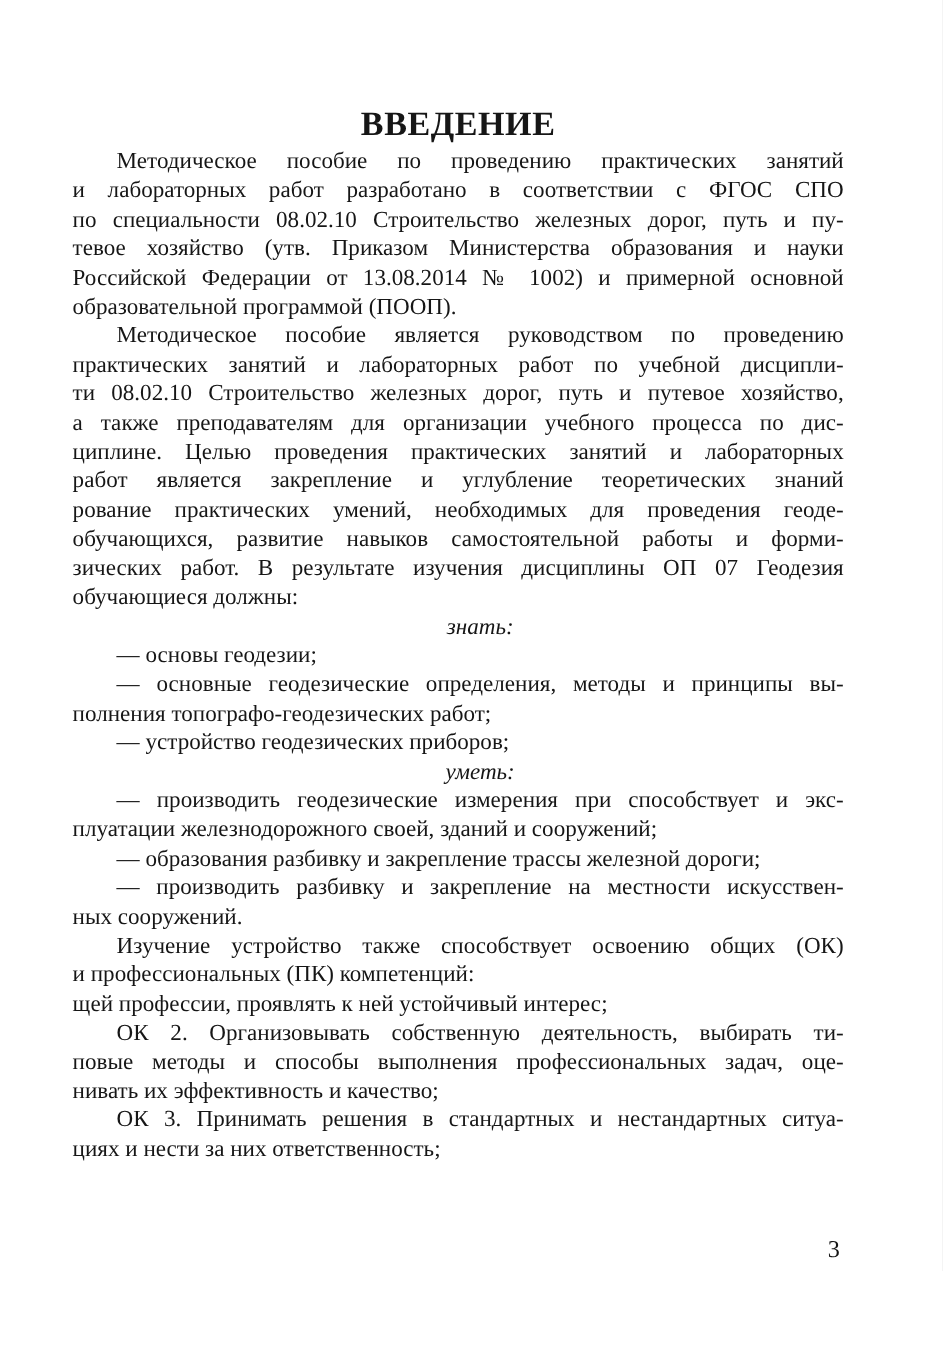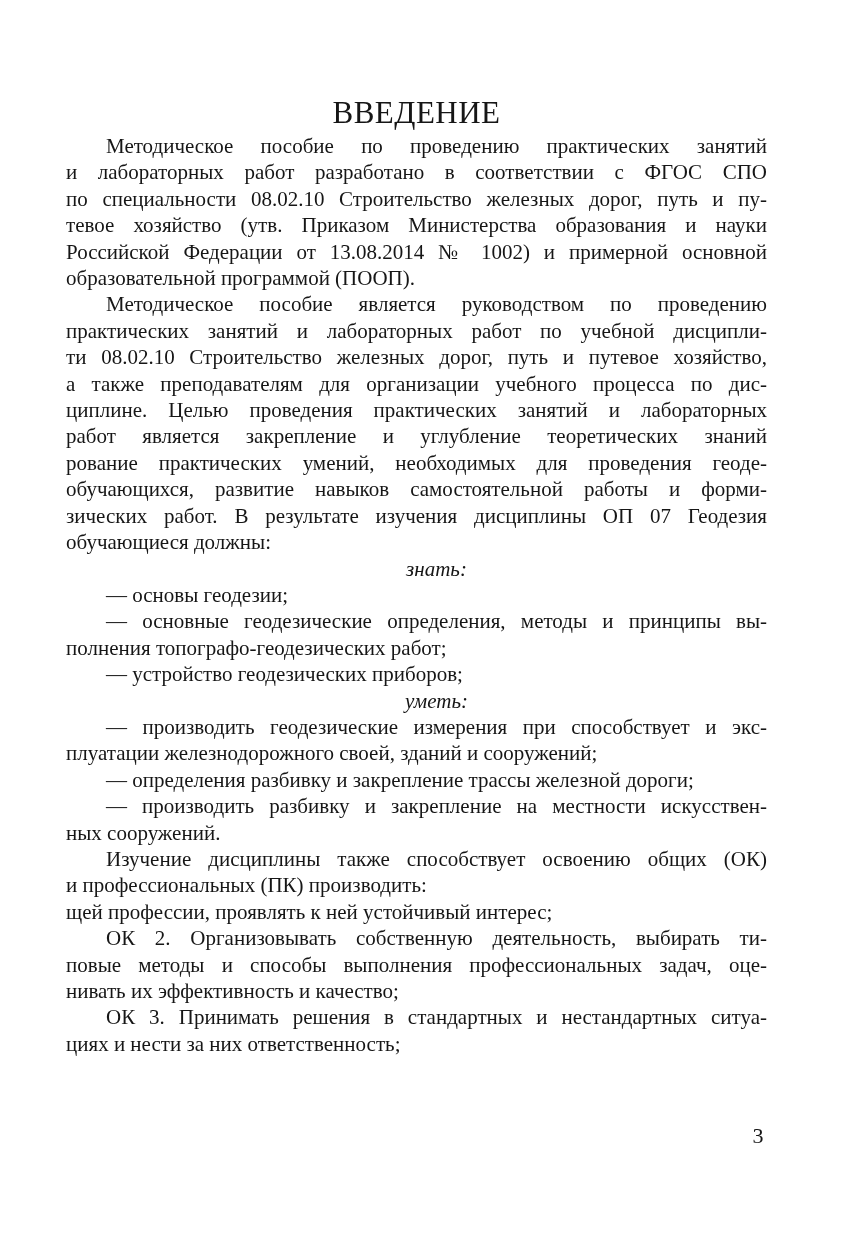--- a/index.html
+++ b/index.html
@@ -19,21 +19,21 @@
   }
   .content {
     position: absolute;
     left: 66px;
     top: 94px;
     width: 701px;
   }
   .title {
     font-size: 31px;
     line-height: 38px;
-    font-weight: normal;
+    font-weight: bold;
     text-align: center;
     margin: 0 0 1px 0;
     letter-spacing: 0.5px;
   }
   .body-text {
     font-size: 21px;
     line-height: 26.4px;
   }
   .line {
     min-height: 26.4px;
@@ -85,25 +85,25 @@
         <div class="line justify">зических работ. В результате изучения дисциплины ОП 07 Геодезия</div>
         <div class="line">обучающиеся должны:</div>
         <div class="line indent italic">знать:</div>
         <div class="line indent">— основы геодезии;</div>
         <div class="line indent justify">— основные геодезические определения, методы и принципы вы-</div>
         <div class="line">полнения топографо-геодезических работ;</div>
         <div class="line indent">— устройство геодезических приборов;</div>
         <div class="line indent italic">уметь:</div>
         <div class="line indent justify">— производить геодезические измерения при способствует и экс-</div>
         <div class="line">плуатации железнодорожного своей, зданий и сооружений;</div>
-        <div class="line indent">— определения разбивку и закрепление трассы железной дороги;</div>
+        <div class="line indent">— образования разбивку и закрепление трассы железной дороги;</div>
         <div class="line indent justify">— производить разбивку и закрепление на местности искусствен-</div>
         <div class="line">ных сооружений.</div>
-        <div class="line indent justify">Изучение дисциплины также способствует освоению общих (ОК)</div>
-        <div class="line">и профессиональных (ПК) производить:</div>
+        <div class="line indent justify">Изучение устройство также способствует освоению общих (ОК)</div>
+        <div class="line">и профессиональных (ПК) компетенций:</div>
         <div class="line">щей профессии, проявлять к ней устойчивый интерес;</div>
         <div class="line indent justify">ОК 2. Организовывать собственную деятельность, выбирать ти-</div>
         <div class="line justify">повые методы и способы выполнения профессиональных задач, оце-</div>
         <div class="line">нивать их эффективность и качество;</div>
         <div class="line indent justify">ОК 3. Принимать решения в стандартных и нестандартных ситуа-</div>
         <div class="line">циях и нести за них ответственность;</div>
       </div>
   </div>
   <div class="page-number">3</div>
 </div>

